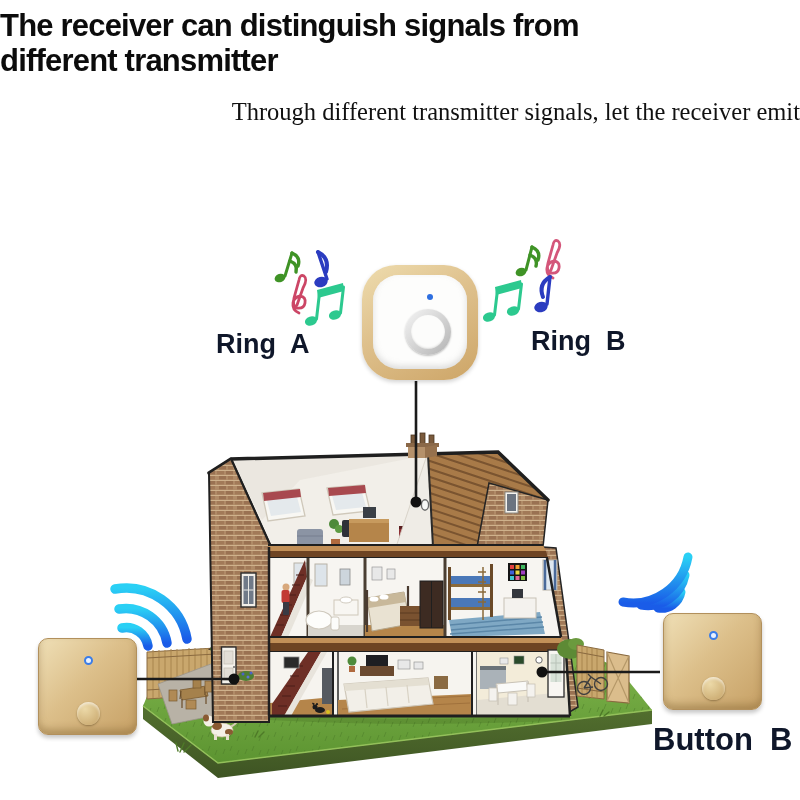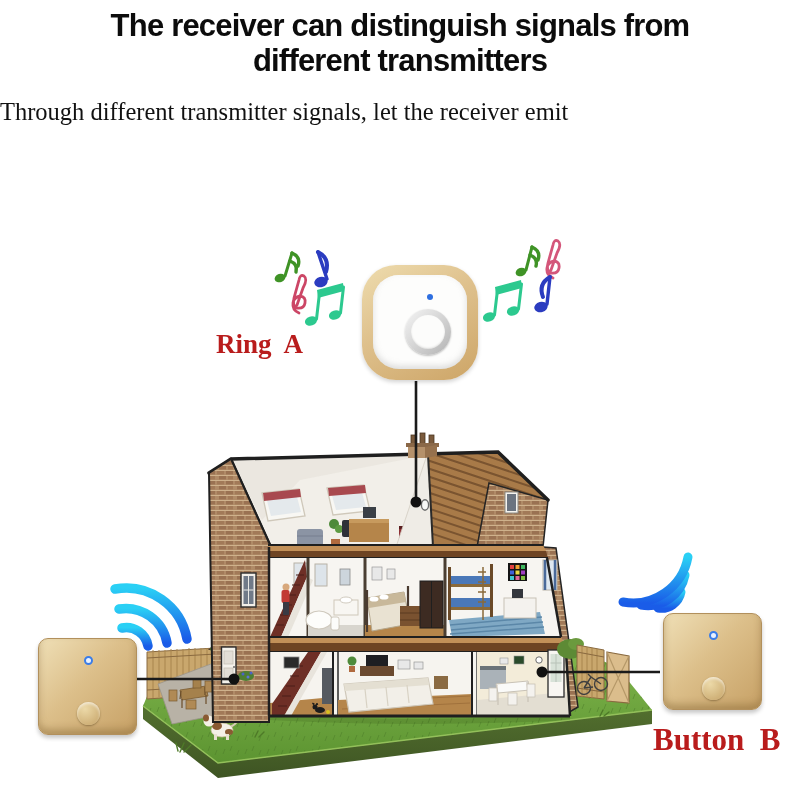--- a/index.html
+++ b/index.html
@@ -1,26 +1,26 @@
 <!DOCTYPE html>
 <html><head>
 <meta charset="utf-8">
 <style>
   html,body{margin:0;padding:0;background:#ffffff;}
   #stage{position:relative;width:800px;height:800px;background:#ffffff;overflow:hidden;
          font-family:"Liberation Serif", serif;}
   
-  .title{position:absolute;top:8px;left:0;width:800px;text-align:center;
+  .title{position:absolute;top:8px;left:0;width:800px;text-align:left;
          font-family:"Liberation Sans", sans-serif;font-weight:900;font-size:31px;
          letter-spacing:-0.8px;color:#0c0c0c;line-height:1.13;}
-  .subtitle{position:absolute;top:97px;left:0;width:800px;text-align:left;
+  .subtitle{position:absolute;top:97px;left:0;width:800px;text-align:right;
             font-family:"Liberation Serif", serif;font-size:24.5px;color:#111;line-height:1.22;}
   
-  .dev-label{position:absolute;font-family:Liberation Serif, serif;font-weight:600;
-             color:#b91c1c;white-space:pre;}
+  .dev-label{position:absolute;font-family:Liberation Sans, sans-serif;font-weight:600;
+             color:#0f172a;white-space:pre;}
   #lbl-ring-a{left:216px;top:329px;font-size:27px;}
   #lbl-ring-b{left:531px;top:326px;font-size:27px;}
   #lbl-button-a{left:36px;top:754px;font-size:28px;}
   #lbl-button-b{left:653px;top:722px;font-size:31px;}
   
   .receiver{position:absolute;left:362px;top:265px;width:116px;height:115px;border-radius:34px;
             background:linear-gradient(150deg,#eedcae 0%,#e3c econ 0%,#dec08c 45%,#cda567 100%);
             background:linear-gradient(150deg,#eedcae 0%,#dec08c 45%,#cda567 100%);
             box-shadow:0 2px 4px rgba(0,0,0,.18);z-index:4;}
   .receiver-face{position:absolute;left:11px;top:10px;width:94px;height:94px;border-radius:26px;
@@ -47,21 +47,21 @@
                  box-shadow:inset 0 2px 3px rgba(255,255,255,.6), 0 1px 2px rgba(90,70,30,.5);}
   svg{position:absolute;left:0;top:0;z-index:2;}
 </style>
 </head>
 <body>
 
 <div id="stage">
 
   <div class="title">
     <div>The receiver can distinguish signals from</div>
-    <div>different transmitters</div>
+    <div>different transmitter</div>
   </div>
   <div class="subtitle">
     <div>Through different transmitter signals, let the receiver emit</div>
   </div>
 
   <svg width="800" height="800" viewBox="0 0 800 800">
     <defs>
       <linearGradient id="wifiG" x1="0" y1="0" x2="0" y2="1">
         <stop offset="0" stop-color="#2ad0f5"></stop>
           <stop offset="1" stop-color="#1a5ce8"></stop>
@@ -448,15 +448,16 @@
   <div class="wallbtn" id="button-a-device">
     <div class="led"></div>
     <div class="push"></div>
   </div>
   <div class="wallbtn" id="button-b-device">
     <div class="led"></div>
     <div class="push"></div>
   </div>
 
   <div class="dev-label" id="lbl-ring-a">Ring  A</div>
+  <div class="dev-label" id="lbl-ring-b">Ring  B</div>
   <div class="dev-label" id="lbl-button-b">Button  B</div>
 
 </div>
 
 </body></html>

